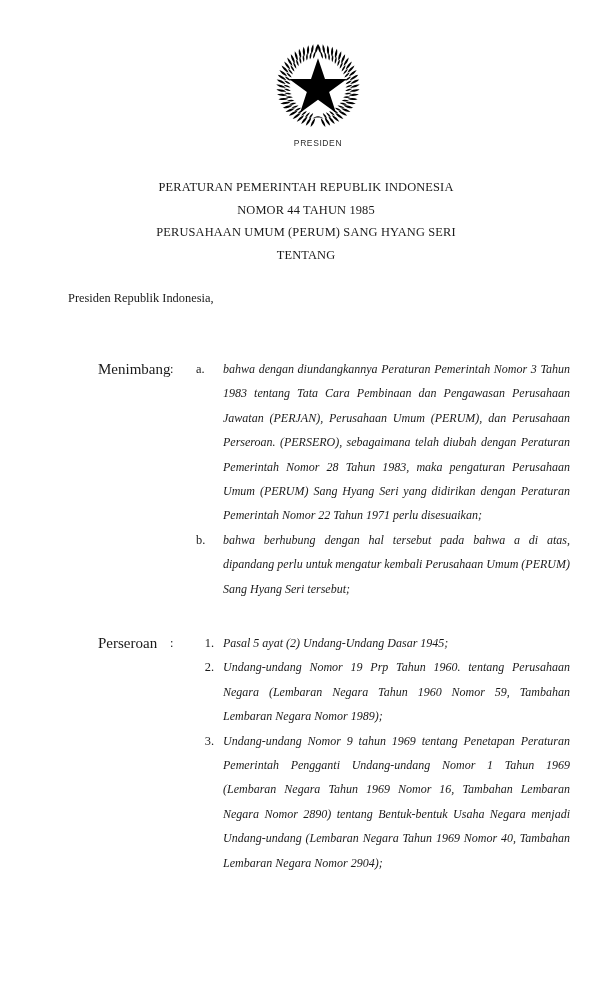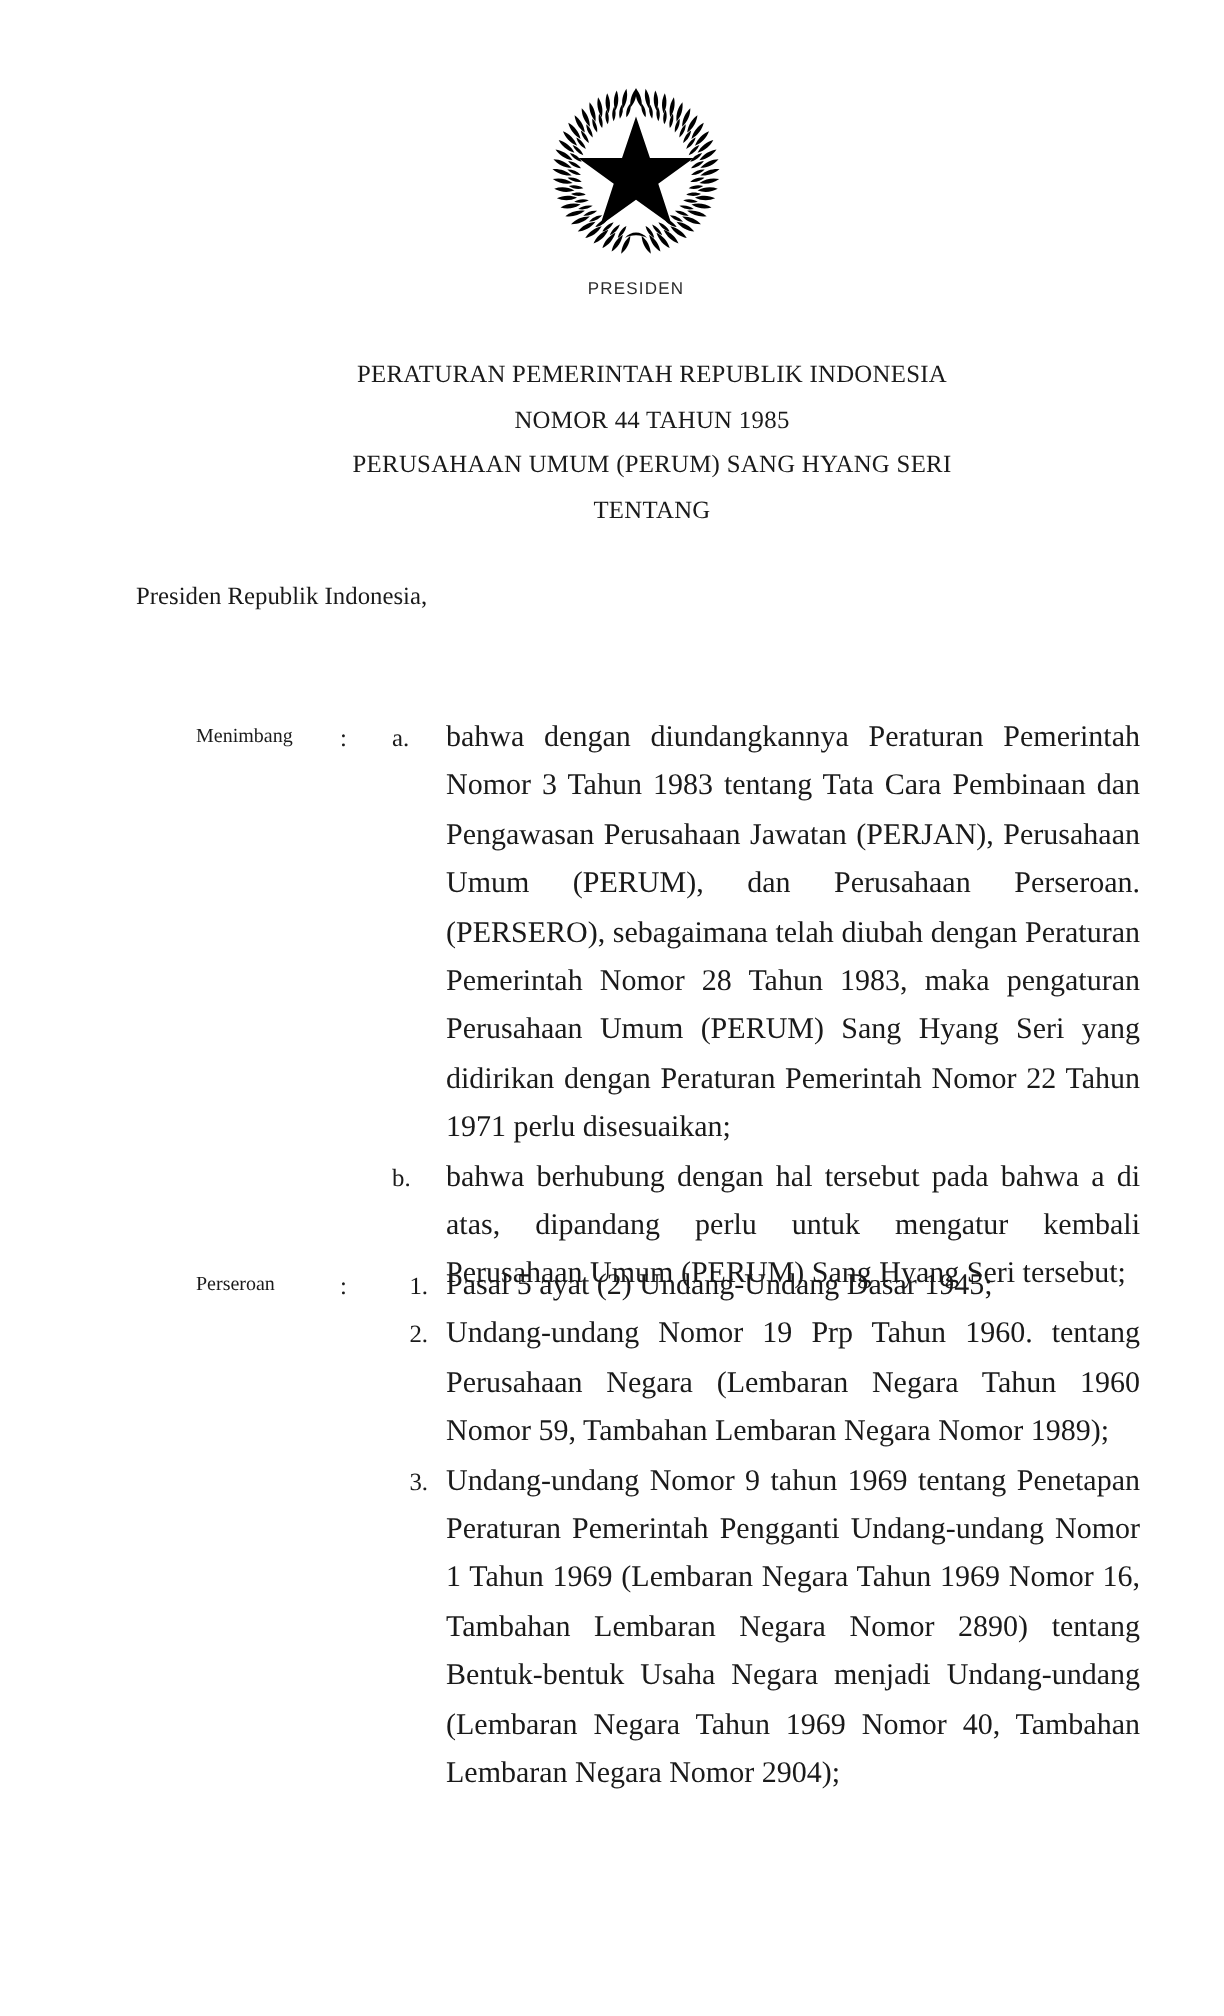--- a/index.html
+++ b/index.html
@@ -45,21 +45,21 @@
     font-family: "Liberation Sans", "DejaVu Sans", sans-serif;
     font-size: 8.5px;
     letter-spacing: 0.6px;
     line-height: 11px;
     color: #2b2b2b;
   }
 
   
   .title-block {
     position: absolute;
-    left: 64px;
+    left: 44px;
     top: 176px;
     width: 500px;
     text-align: center;
   }
   .title-line {
     font-size: 12.4px;
     line-height: 22.5px;
     letter-spacing: 0.15px;
     white-space: nowrap;
   }
@@ -84,21 +84,21 @@
   #clause-menimbang { top: 357px; }
   #clause-mengingat { top: 631px; }
 
   .clause-row {
     display: flex;
     align-items: flex-start;
   }
   .clause-label {
     width: 72px;
     flex: 0 0 72px;
-    font-size: 10px;
+    font-size: 15px;
     line-height: 24.4px;
   }
   .clause-colon {
     width: 26px;
     flex: 0 0 26px;
     font-size: 12.4px;
     line-height: 24.4px;
   }
   .clause-items {
     flex: 1 1 auto;
@@ -117,25 +117,26 @@
     line-height: 24.4px;
   }
   .item-marker.num {
     text-align: right;
     padding-right: 9px;
     flex: 0 0 18px;
     width: 18px;
   }
   .item-text {
     flex: 1 1 auto;
-    font-size: 15px;
+    font-size: 12px;
     line-height: 24.4px;
     text-align: justify;
     text-justify: inter-word;
     hyphens: none;
+    font-style: italic;
   }
 
   
   .footer-note {
     position: absolute;
     left: 86px;
     top: 886px;
     width: 472px;
     text-align: right;
     font-size: 12.4px;

